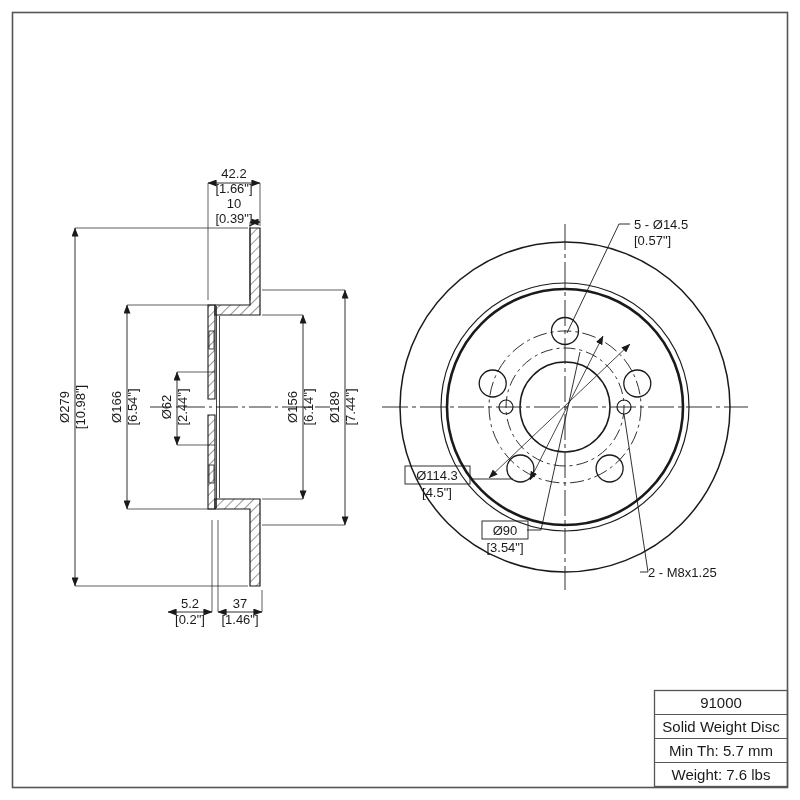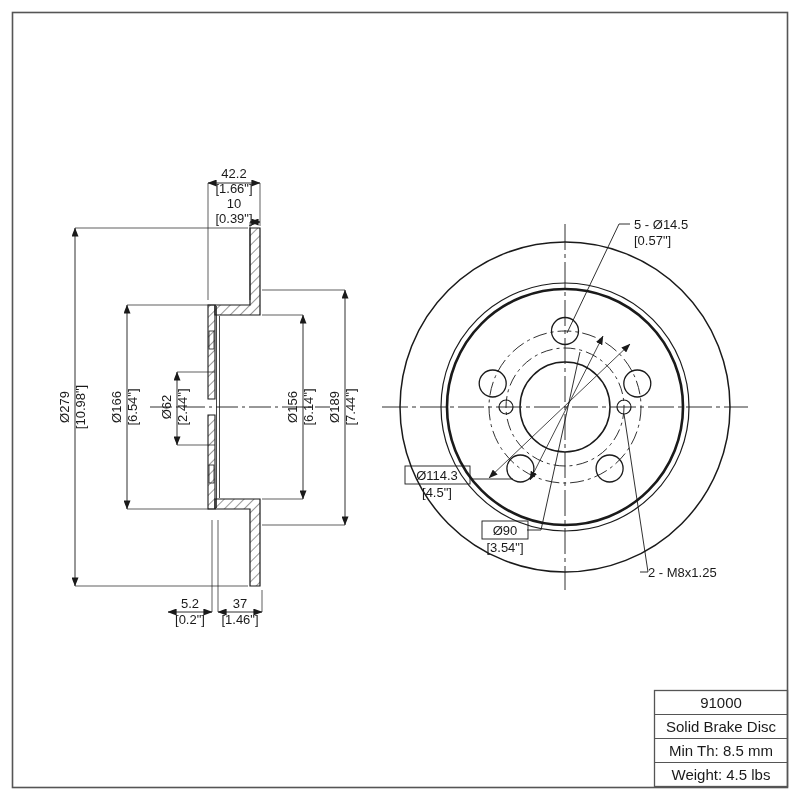--- a/index.html
+++ b/index.html
@@ -183,18 +183,18 @@
   <g>
     <rect x="654.5" y="690.5" width="133" height="96" fill="none" stroke="#555" stroke-width="1.3"></rect>
     <line x1="654.5" y1="714.5" x2="787.5" y2="714.5" stroke="#555" stroke-width="1.1"></line>
     <line x1="654.5" y1="738.5" x2="787.5" y2="738.5" stroke="#555" stroke-width="1.1"></line>
     <line x1="654.5" y1="762.5" x2="787.5" y2="762.5" stroke="#555" stroke-width="1.1"></line>
   </g>
 </svg>
 
 <div style="position:absolute;left:655px;top:691px;width:132px;height:95px;">
   <div class="tb-cell" style="position:absolute;left:0;top:0;width:132px;height:24px;line-height:24px;">91000</div>
-  <div class="tb-cell" style="position:absolute;left:0;top:24px;width:132px;height:24px;line-height:24px;">Solid Brake Disc</div>
-  <div class="tb-cell" style="position:absolute;left:0;top:48px;width:132px;height:24px;line-height:24px;">Min Th: 8.5 mm</div>
-  <div class="tb-cell" style="position:absolute;left:0;top:72px;width:132px;height:23px;line-height:23px;">Weight: 4.5 lbs</div>
+  <div class="tb-cell" style="position:absolute;left:0;top:24px;width:132px;height:24px;line-height:24px;">Solid Weight Disc</div>
+  <div class="tb-cell" style="position:absolute;left:0;top:48px;width:132px;height:24px;line-height:24px;">Min Th: 5.7 mm</div>
+  <div class="tb-cell" style="position:absolute;left:0;top:72px;width:132px;height:23px;line-height:23px;">Weight: 7.6 lbs</div>
 </div>
 
 </div>
 
 </body></html>

